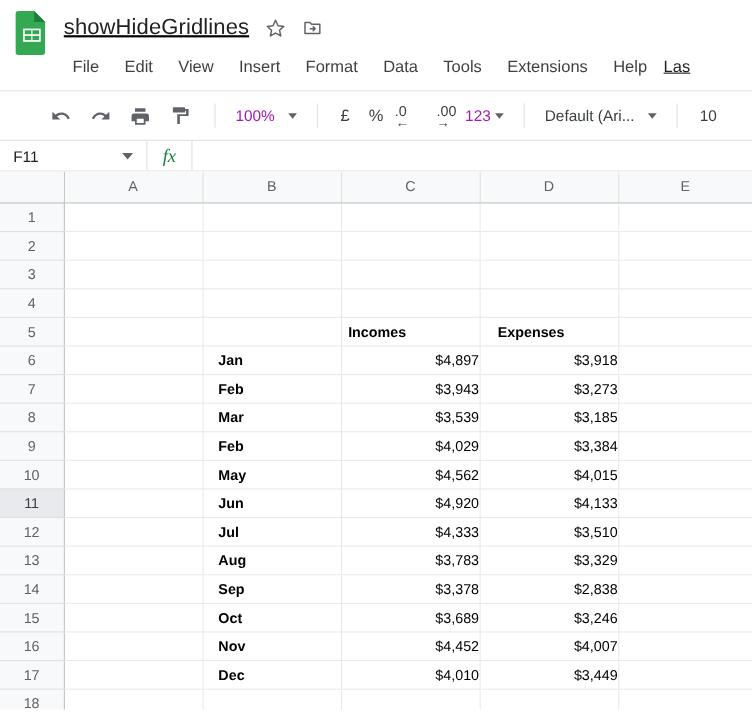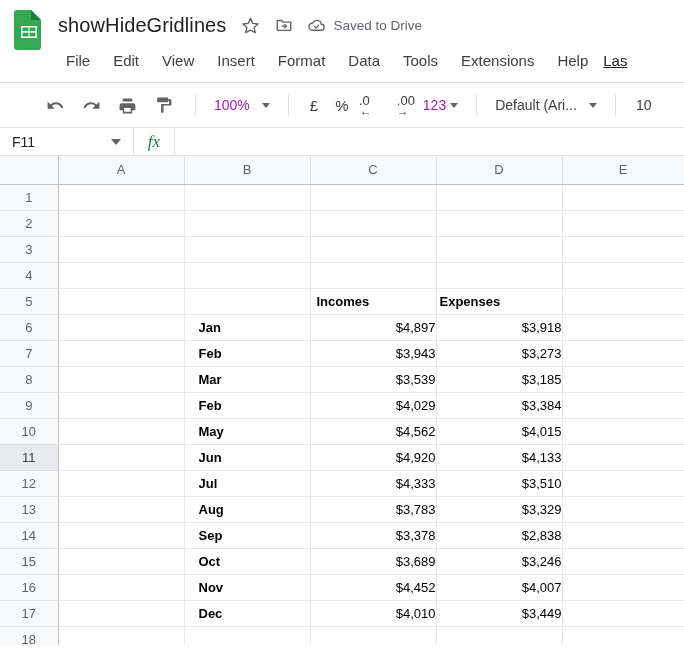--- a/index.html
+++ b/index.html
@@ -28,20 +28,21 @@
     justify-content: center;
     padding-top: 4px;
   }
   .sheets-logo { width: 30px; height: 40px; display: block; }
 
   .title-block { flex: 1; padding-top: 2px; }
   .title-row {
     display: flex;
     align-items: center;
     height: 34px;
+    text-decoration: underline;
   }
   .doc-title {
     font-size: 20px;
     color: #202124;
     letter-spacing: 0.1px;
     white-space: nowrap;
   }
   .title-icon {
     margin-left: 14px;
     width: 20px; height: 20px;
@@ -297,21 +298,21 @@
     color: #000000;
     vertical-align: middle;
     padding: 0 4px;
     overflow: hidden;
     white-space: nowrap;
     background: #ffffff;
   }
   td.cell.num   { text-align: right;  }
   td.cell.lbl   { text-align: left; font-weight: bold; padding-left: 14px; }
   td.cell.hdr   { text-align: left; font-weight: bold; padding-left: 6px; }
-  td.cell.hdr.d { padding-left: 3px; margin-left: 36px; }
+  td.cell.hdr.d { padding-left: 16px; margin-left: 36px; }
 
   .col-a { width: 126px; }
   .col-b { width: 126px; }
   .col-c { width: 126px; }
   .col-d { width: 126px; }
   .col-e { width: 122px; }
 </style>
 </head>
 <body>
 
@@ -338,29 +339,20 @@
         </svg>
       </span>
 
       <span class="title-icon">
         <svg width="18" height="18" viewBox="0 0 24 24" fill="none" stroke="#5f6368" stroke-width="1.8">
           <path d="M3 6 h6 l2 2.2 h10 v11 H3 z" stroke-linejoin="round"></path>
           <path d="M9.5 13.5 h5.5 M13 11.2 l2.4 2.3 l-2.4 2.3" stroke-linecap="round" stroke-linejoin="round"></path>
         </svg>
       </span>
 
-      <span class="saved-status">
-        <span class="cloud">
-          <svg width="19" height="19" viewBox="0 0 24 24" fill="none" stroke="#5f6368" stroke-width="1.7">
-            <path d="M6.5 18 h11.2 a3.8 3.8 0 0 0 0.3 -7.6 a5.4 5.4 0 0 0 -10.4 -1.5 A3.9 3.9 0 0 0 6.5 18 z" stroke-linejoin="round"></path>
-            <path d="M9.7 13.3 l1.8 1.8 l3.3 -3.6" stroke-linecap="round" stroke-linejoin="round"></path>
-          </svg>
-        </span>
-        <span class="saved-label">Saved to Drive</span>
-      </span>
     </div>
 
     <div class="menu-row">
       <span class="menu-item">File</span>
       <span class="menu-item">Edit</span>
       <span class="menu-item">View</span>
       <span class="menu-item">Insert</span>
       <span class="menu-item">Format</span>
       <span class="menu-item">Data</span>
       <span class="menu-item">Tools</span>

